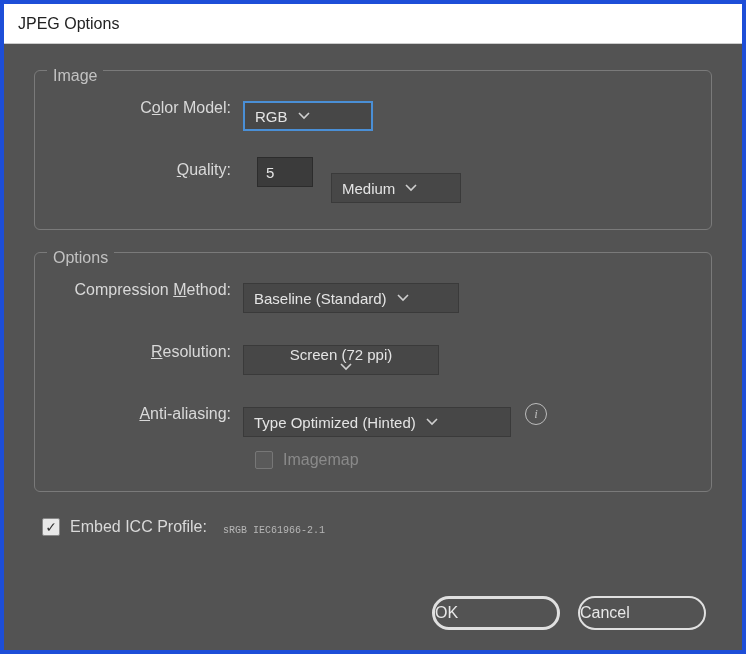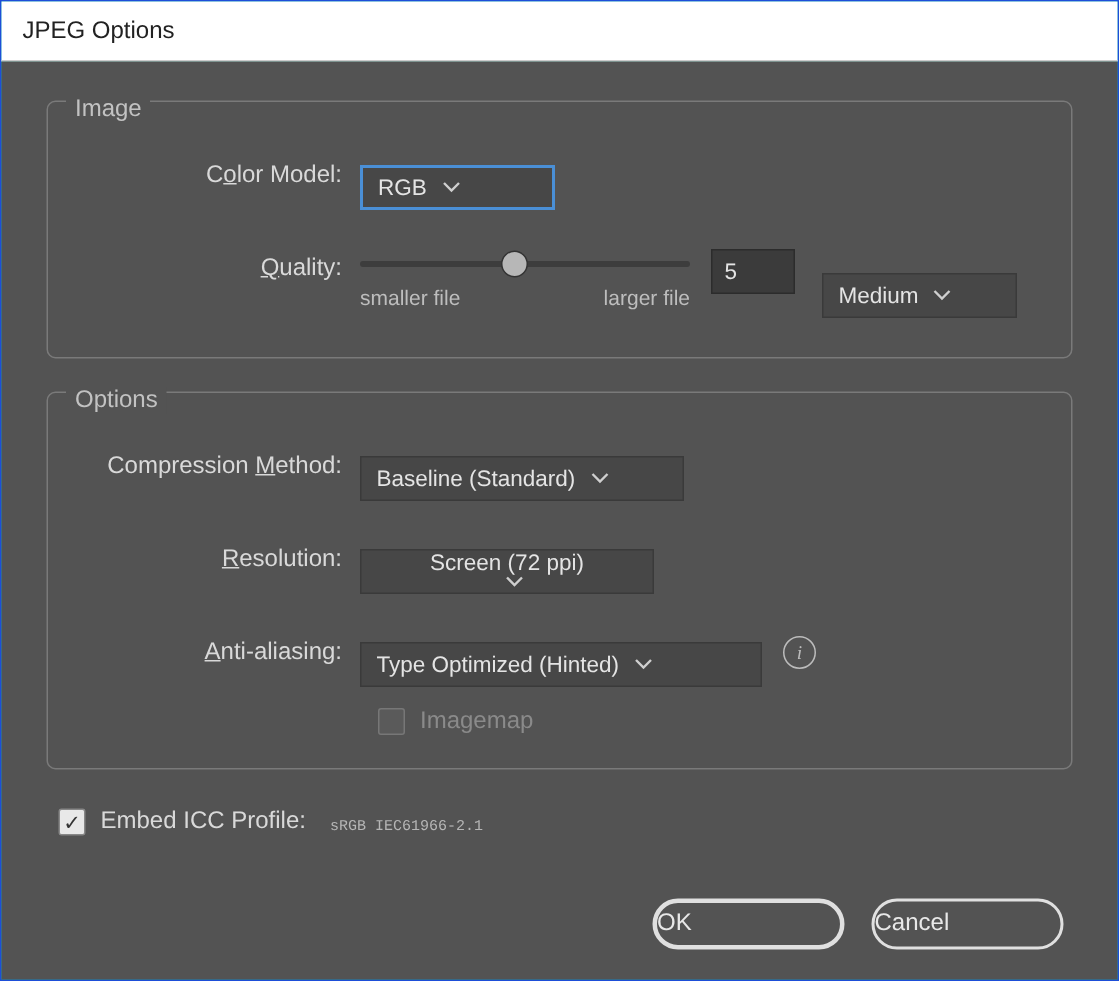--- a/index.html
+++ b/index.html
@@ -1,30 +1,30 @@
 <!DOCTYPE html>
 <html><head>
 <meta charset="utf-8">
 <style>
   * { box-sizing: border-box; margin: 0; padding: 0; font-family: "Segoe UI", Tahoma, sans-serif; }
   body { background: #f0f0f0; }
   .window {
-    width: 746px; height: 654px; background: #14b8a6; border: 1px solid #1d4ed8;
+    width: 746px; height: 654px; background: #4d7c0f; border: 4px solid #1d4ed8;
     display: flex; flex-direction: column;
   }
   .titlebar {
     height: 40px; background: #fff; padding: 0 14px; display: flex; align-items: center;
     font-size: 16px; color: #222; border-bottom: 1px solid #ccc;
   }
   .body {
     flex: 1; background: #535353; padding: 26px 30px 20px 30px; color: #d9d9d9;
     display: flex; flex-direction: column; position: relative;
   }
   fieldset {
-    border: 1px solid #7a7a7a; border-radius: 6px; padding: 26px 24px 22px 24px;
+    border: 1px solid #7a7a7a; border-radius: 6px; padding: 14px 24px 22px 24px;
     margin-bottom: 22px; position: relative;
   }
   legend {
     position: absolute; top: -4px; left: 12px; background: #535353; padding: 0 6px;
     font-size: 16px; color: #c2c2c2;
   }
   .row {
     display: flex; align-items: center; margin-bottom: 4px;
   }
   .label-col {
@@ -103,30 +103,20 @@
                 <path d="M1 1 L6 6 L11 1" stroke="#cfcfcf" stroke-width="1.6" fill="none"></path>
               </svg>
           </span>
         </div>
       </div>
 
       <div class="row" style="align-items:flex-start;">
         <div class="label-col" style="padding-top:4px;">
           <span></span><span class="ul">Q</span><span>uality:</span>
         </div>
-        <div class="slider-area">
-          <div class="slider-track">
-            <div class="track"></div>
-            <div class="thumb" style="left:47%"></div>
-          </div>
-          <div class="slider-captions">
-            <span>smaller file</span>
-            <span>larger file</span>
-          </div>
-        </div>
         <input class="numbox" value="5" style="">
         <div class="select" style="width:130px; margin-left:18px;">
           <span>Medium</span>
           <span class="chev">
             <svg width="12" height="8">
                 <path d="M1 1 L6 6 L11 1" stroke="#cfcfcf" stroke-width="1.6" fill="none"></path>
               </svg>
           </span>
         </div>
       </div>

